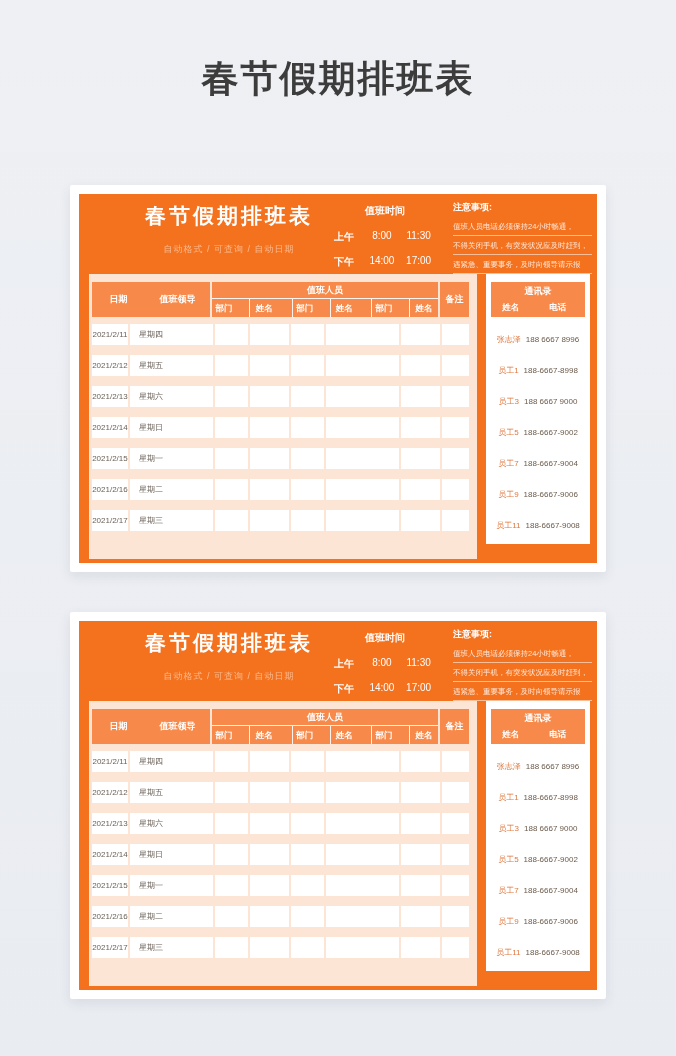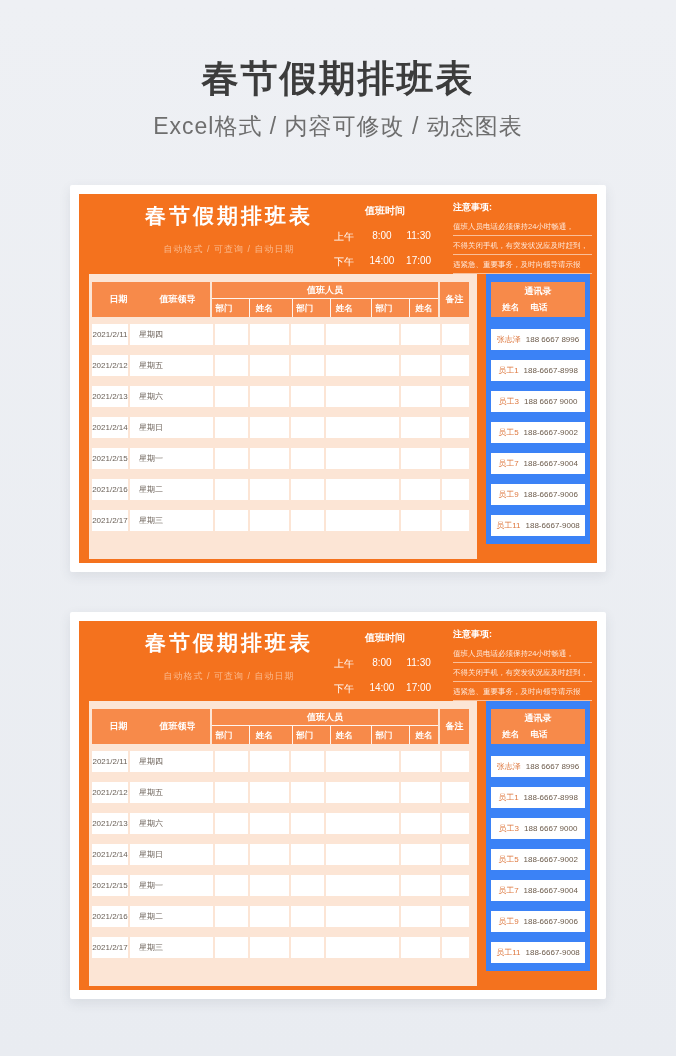--- a/index.html
+++ b/index.html
@@ -38,21 +38,21 @@
   }
   .sheet-features{
     margin-top:13px;font-size:9px;letter-spacing:1px;color:rgba(255,240,228,.55);
   }
   .duty-block{position:absolute;left:255px;top:10px;width:102px;}
   .duty-title{text-align:center;font-size:10px;font-weight:bold;margin-bottom:12px;}
   .duty-grid{
     display:grid;grid-template-columns:28% 38% 34%;row-gap:11px;
     font-size:10px;padding-bottom:6px;border-bottom:1px solid rgba(255,255,255,.9);
   }
-  .duty-grid .dl{text-align:left;}
+  .duty-grid .dl{text-align:left;font-weight:bold;}
   .duty-grid .dv{text-align:center;}
   .notes-block{position:absolute;left:374px;top:7px;width:139px;}
   .notes-title{font-size:9px;font-weight:bold;margin-bottom:8px;}
   .note-line{
     font-size:7.5px;color:rgba(255,238,228,.95);white-space:nowrap;overflow:hidden;
     padding-bottom:3px;margin-bottom:5px;border-bottom:1px solid rgba(255,255,255,.55);
   }
   
   .schedule-panel{
     position:absolute;left:10px;top:80px;width:388px;height:285px;
@@ -77,41 +77,40 @@
   .hblockC{width:29px;display:flex;align-items:center;justify-content:center;font-size:9px;}
   .srow{display:flex;gap:2px;height:21px;margin-bottom:10px;}
   .srow .c{background:#ffffff;}
   .srow .date{
     font-size:8px;color:#6b6158;text-align:center;line-height:21px;letter-spacing:0;
   }
   .srow .weekday{font-size:8px;color:#6b6158;line-height:21px;padding-left:9px;box-sizing:border-box;}
   
   .contacts-panel{
     position:absolute;left:407px;top:80px;width:104px;height:270px;
-    box-sizing:border-box;background:#3b82f6;padding:8px 3px 0;
+    box-sizing:border-box;background:#ffffff;padding:8px 3px 0;
   }
   .contacts-header{background:#f78a4a;height:35px;margin:0 2px;font-weight:bold;}
   .contacts-header .ct{height:17px;line-height:19px;text-align:center;font-size:9px;}
   .contacts-header .ch{display:flex;height:18px;line-height:16px;font-size:8.5px;}
   .contacts-header .ch span:first-child{width:42%;text-align:center;}
-  .contacts-header .ch span:last-child{width:58%;}
+  .contacts-header .ch span:last-child{width:58%;text-align:center;}
   .contacts-rows{margin-top:12px;}
   .crow{
     background:#ffffff;margin:0 2px 10px;height:21px;
     display:flex;align-items:center;justify-content:center;gap:5px;
   }
   .crow .cname{font-size:8px;color:#de7940;white-space:nowrap;}
   .crow .cphone{font-size:8px;color:#6b5a4a;white-space:nowrap;letter-spacing:0;}
 </style>
 </head>
 <body>
 
 <div class="hero">
   <h1 class="hero-title">春节假期排班表</h1>
-  <div class="hero-subtitle">Excel格式 / 内容可修改 / 动态图表</div>
 </div>
 
 <div id="card-slot-1" class="card-slot">
   <div class="card">
     <div class="card-inner">
 
       <div class="sheet-title-block">
         <h2 class="sheet-title">春节假期排班表</h2>
         <div class="sheet-features">自动格式 / 可查询 / 自动日期</div>
       </div>

